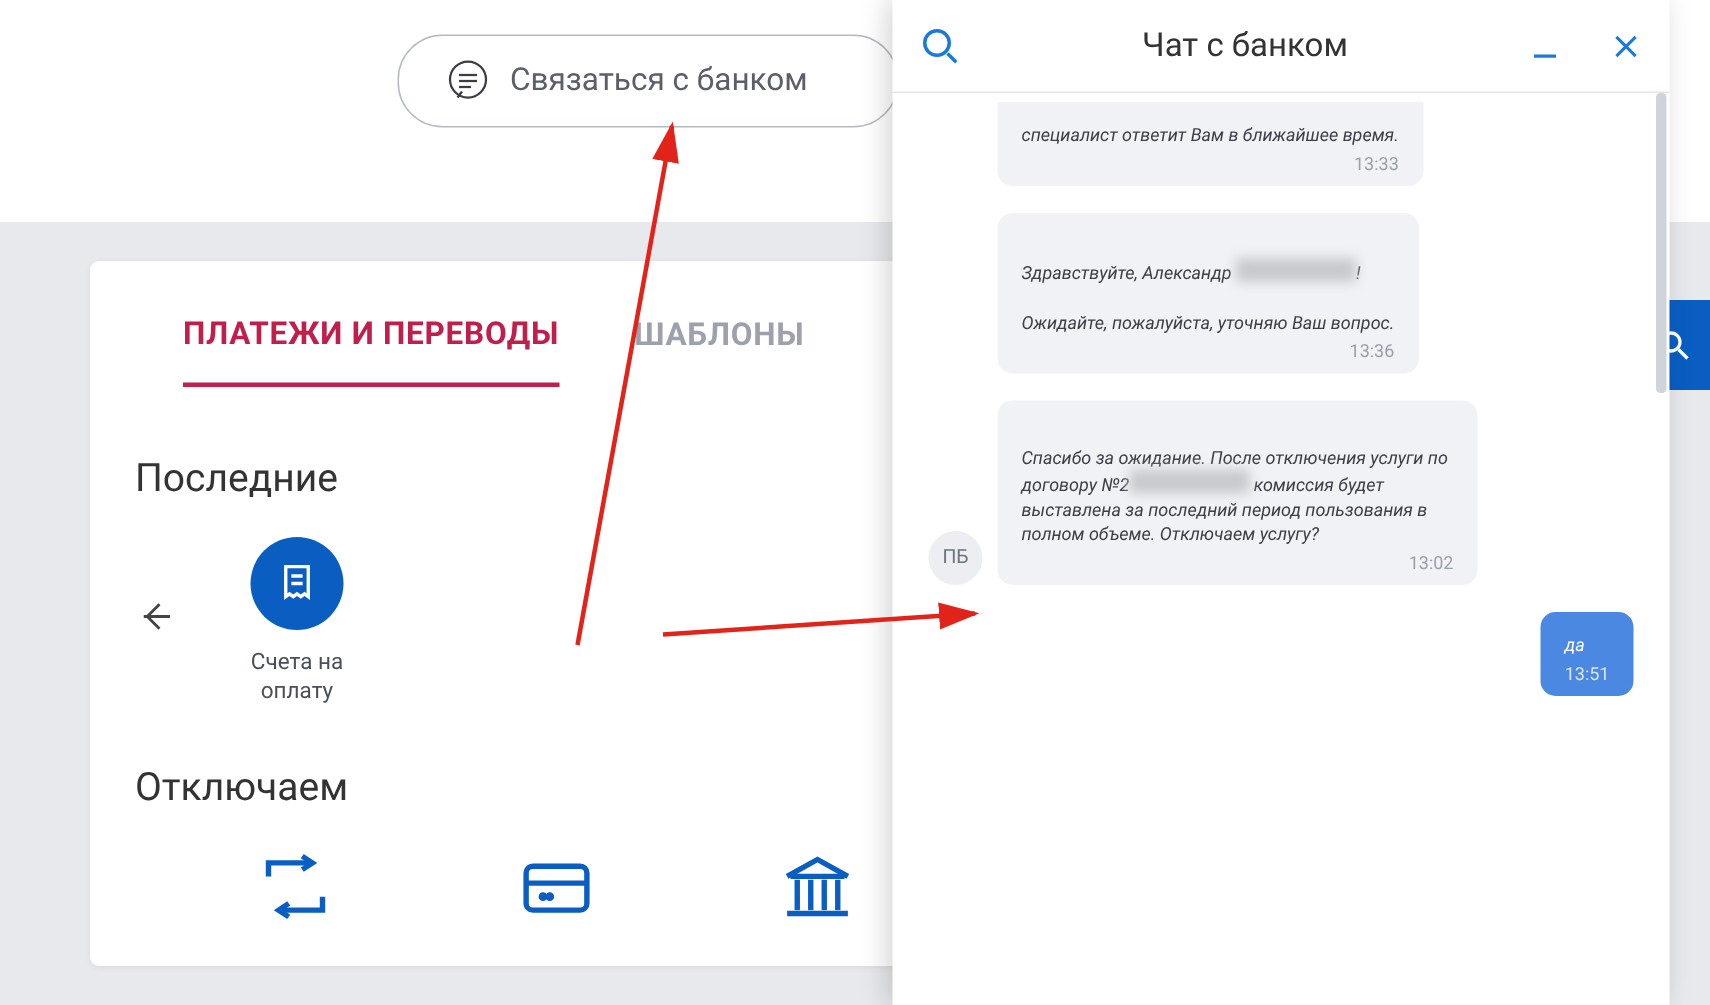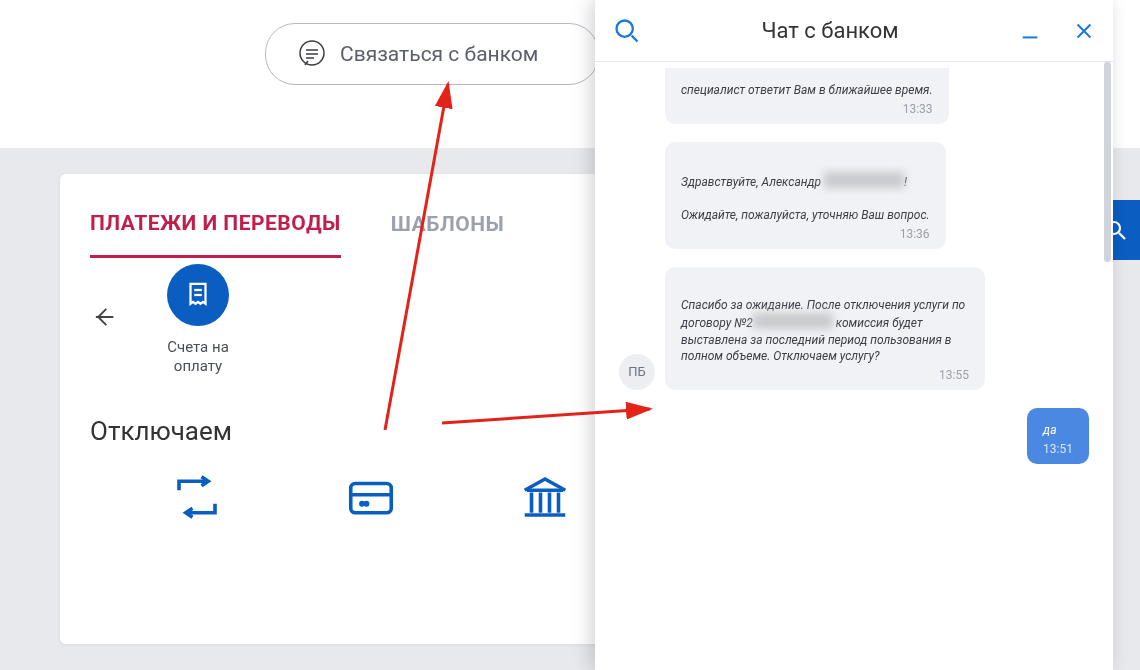--- a/index.html
+++ b/index.html
@@ -63,20 +63,21 @@
     font-size: 21px;
     font-weight: 700;
     letter-spacing: .5px;
     color: #9da1ad;
     padding-bottom: 20px;
     cursor: pointer;
   }
   .tab.active {
     color: #c01f4c;
     border-bottom: 3px solid #c01f4c;
+    margin-left: 32px;
   }
   .search-e {
     margin-left: auto;
     font-size: 30px;
     color: #a8adb8;
     padding-bottom: 20px;
   }
   .section-title {
     font-size: 26px;
     color: #333;
@@ -260,20 +261,21 @@
 
 <div class="grey-area"></div>
 
 <div class="card">
   <div class="tabs">
     <div class="tab active">ПЛАТЕЖИ И ПЕРЕВОДЫ</div>
     <div class="tab">ШАБЛОНЫ</div>
     <div class="search-e">В</div>
   </div>
 
+  <div class="section-title">Последние</div>
   <div class="tile-row">
     <div class="arrow-left">
       <svg width="28" height="28" viewBox="0 0 24 24" fill="none" stroke="#444" stroke-width="1.6">
           <path d="M14 5l-7 7 7 7M5 12h15"></path>
         </svg>
     </div>
     <div class="tile">
       <div class="tile-circle">
         <svg width="30" height="30" viewBox="0 0 24 24" fill="none" stroke="#fff" stroke-width="1.8">
           <path d="M6 3h12v16l-2-1.5-2 1.5-2-1.5-2 1.5-2-1.5-2 1.5V3z"></path>
@@ -354,21 +356,21 @@
         <div class="time">13:36</div>
       </div>
     </div>
 
     <div class="msg-wrap in">
       <div class="avatar">ПБ</div>
       <div class="bubble in">
         <div class="text">
           <span>Спасибо за ожидание. После отключения услуги по договору №2</span><span class="redact"></span> <span>комиссия будет выставлена за последний период пользования в полном объеме. Отключаем услугу?</span>
         </div>
-        <div class="time">13:55</div>
+        <div class="time">13:02</div>
       </div>
     </div>
 
     <div class="msg-wrap out">
       <div class="bubble out">
         <div class="text">да</div>
         <div class="time">13:51</div>
       </div>
     </div>
 

